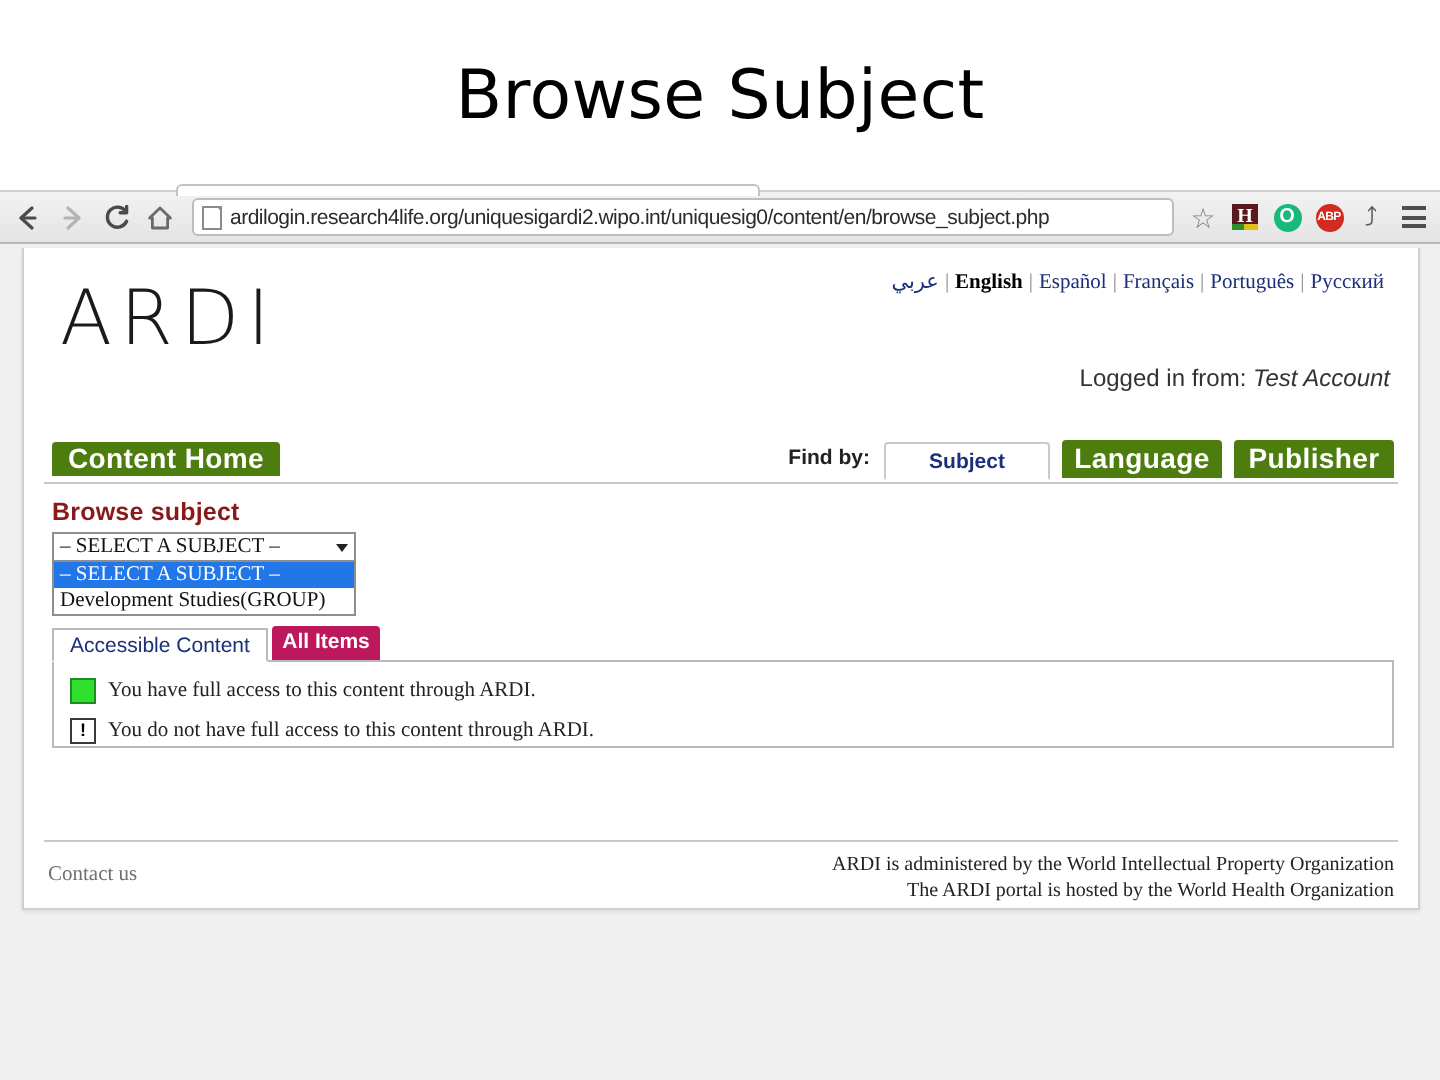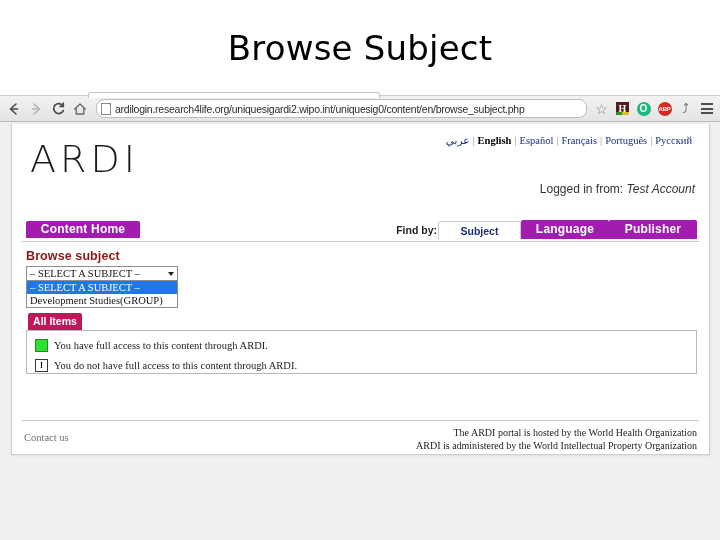--- a/index.html
+++ b/index.html
@@ -78,21 +78,21 @@
   }
   .nav-btn.disabled { color: #b4b4b4; }
   .nav-btn svg { display: block; }
 
   .omnibox {
     flex: 1;
     height: 19px;
     margin: 0 4px 0 5px;
     background: #ffffff;
     border: 1px solid #bdbdbd;
-    border-radius: 8px;
+    border-radius: 3px;
     display: flex;
     align-items: center;
     padding: 0 4px;
     box-sizing: border-box;
     overflow: hidden;
   }
   .page-icon {
     width: 8px;
     height: 10px;
     flex: none;
@@ -242,43 +242,43 @@
 
   
   .navstrip {
     position: relative;
     height: 23px;
     border-bottom: 1px solid #c9c9c9;
     margin: 0 10px;
   }
   .btn-blue {
     display: inline-block;
-    background: #a21caf;
+    background: #4d7c0f;
     color: #ffffff;
-    font-size: 12px;
+    font-size: 14px;
     font-weight: bold;
     font-family: "Liberation Sans", sans-serif;
     text-align: center;
     line-height: 17px;
     height: 17px;
     border-radius: 2px 2px 0 0;
     cursor: pointer;
     letter-spacing: .2px;
   }
   .content-home {
     position: absolute;
     left: 4px; top: 3px;
     width: 114px;
   }
   .findby-group {
     position: absolute;
     right: 2px; top: 2px;
     display: flex;
-    align-items: center;
-    gap: 0;
+    align-items: flex-start;
+    gap: 6px;
   }
   .findby-label {
     font-size: 10.5px;
     font-weight: bold;
     color: #222222;
     line-height: 18px;
     margin-right: 1px;
   }
   .tab-white {
     width: 83px;
@@ -290,21 +290,21 @@
     border-bottom: 1px solid #ffffff;
     border-radius: 2px 2px 0 0;
     font-size: 10.5px;
     font-weight: bold;
     color: #1b2f7a;
     box-sizing: border-box;
     position: relative;
     top: 1px;
     cursor: pointer;
   }
-  .tab-blue { width: 88px; height: 19px; line-height: 19px; }
+  .tab-blue { width: 80px; height: 19px; line-height: 19px; }
 
   
   .portal-body {
     padding: 6px 12px 10px 12px;
   }
   .browse-heading {
     font-family: "Liberation Sans", sans-serif;
     font-size: 12.5px;
     font-weight: bold;
     color: #8a1a1a;
@@ -561,40 +561,41 @@
             <span>– SELECT A SUBJECT –</span>
             <span class="caret"></span>
           </div>
           <div class="select-list">
             <div class="select-opt selected">– SELECT A SUBJECT –</div>
             <div class="select-opt">Development Studies(GROUP)</div>
           </div>
         </div>
 
         <div class="inner-tabs">
+          <div class="itab itab-active">Accessible Content</div>
           <div class="itab itab-blue">All Items</div>
         </div>
 
         <div class="legend-box">
           <div class="legend-row">
             <span class="sw-green"></span>
             <span>You have full access to this content through ARDI.</span>
           </div>
           <div class="legend-row">
             <span class="sw-warn">!</span>
             <span>You do not have full access to this content through ARDI.</span>
           </div>
         </div>
 
         <div class="spacer"></div>
       </div>
 
       <div class="footer">
         <a class="contact-link">Contact us</a>
         <div class="footer-right">
+          <div>ARDI is administered by the World Intellectual Property Organization</div>
           <div>The ARDI portal is hosted by the World Health Organization</div>
-          <div>ARDI is administered by the World Intellectual Property Organization</div>
         </div>
       </div>
 
     </div>
   </div>
 </div>
 
 </body></html>

